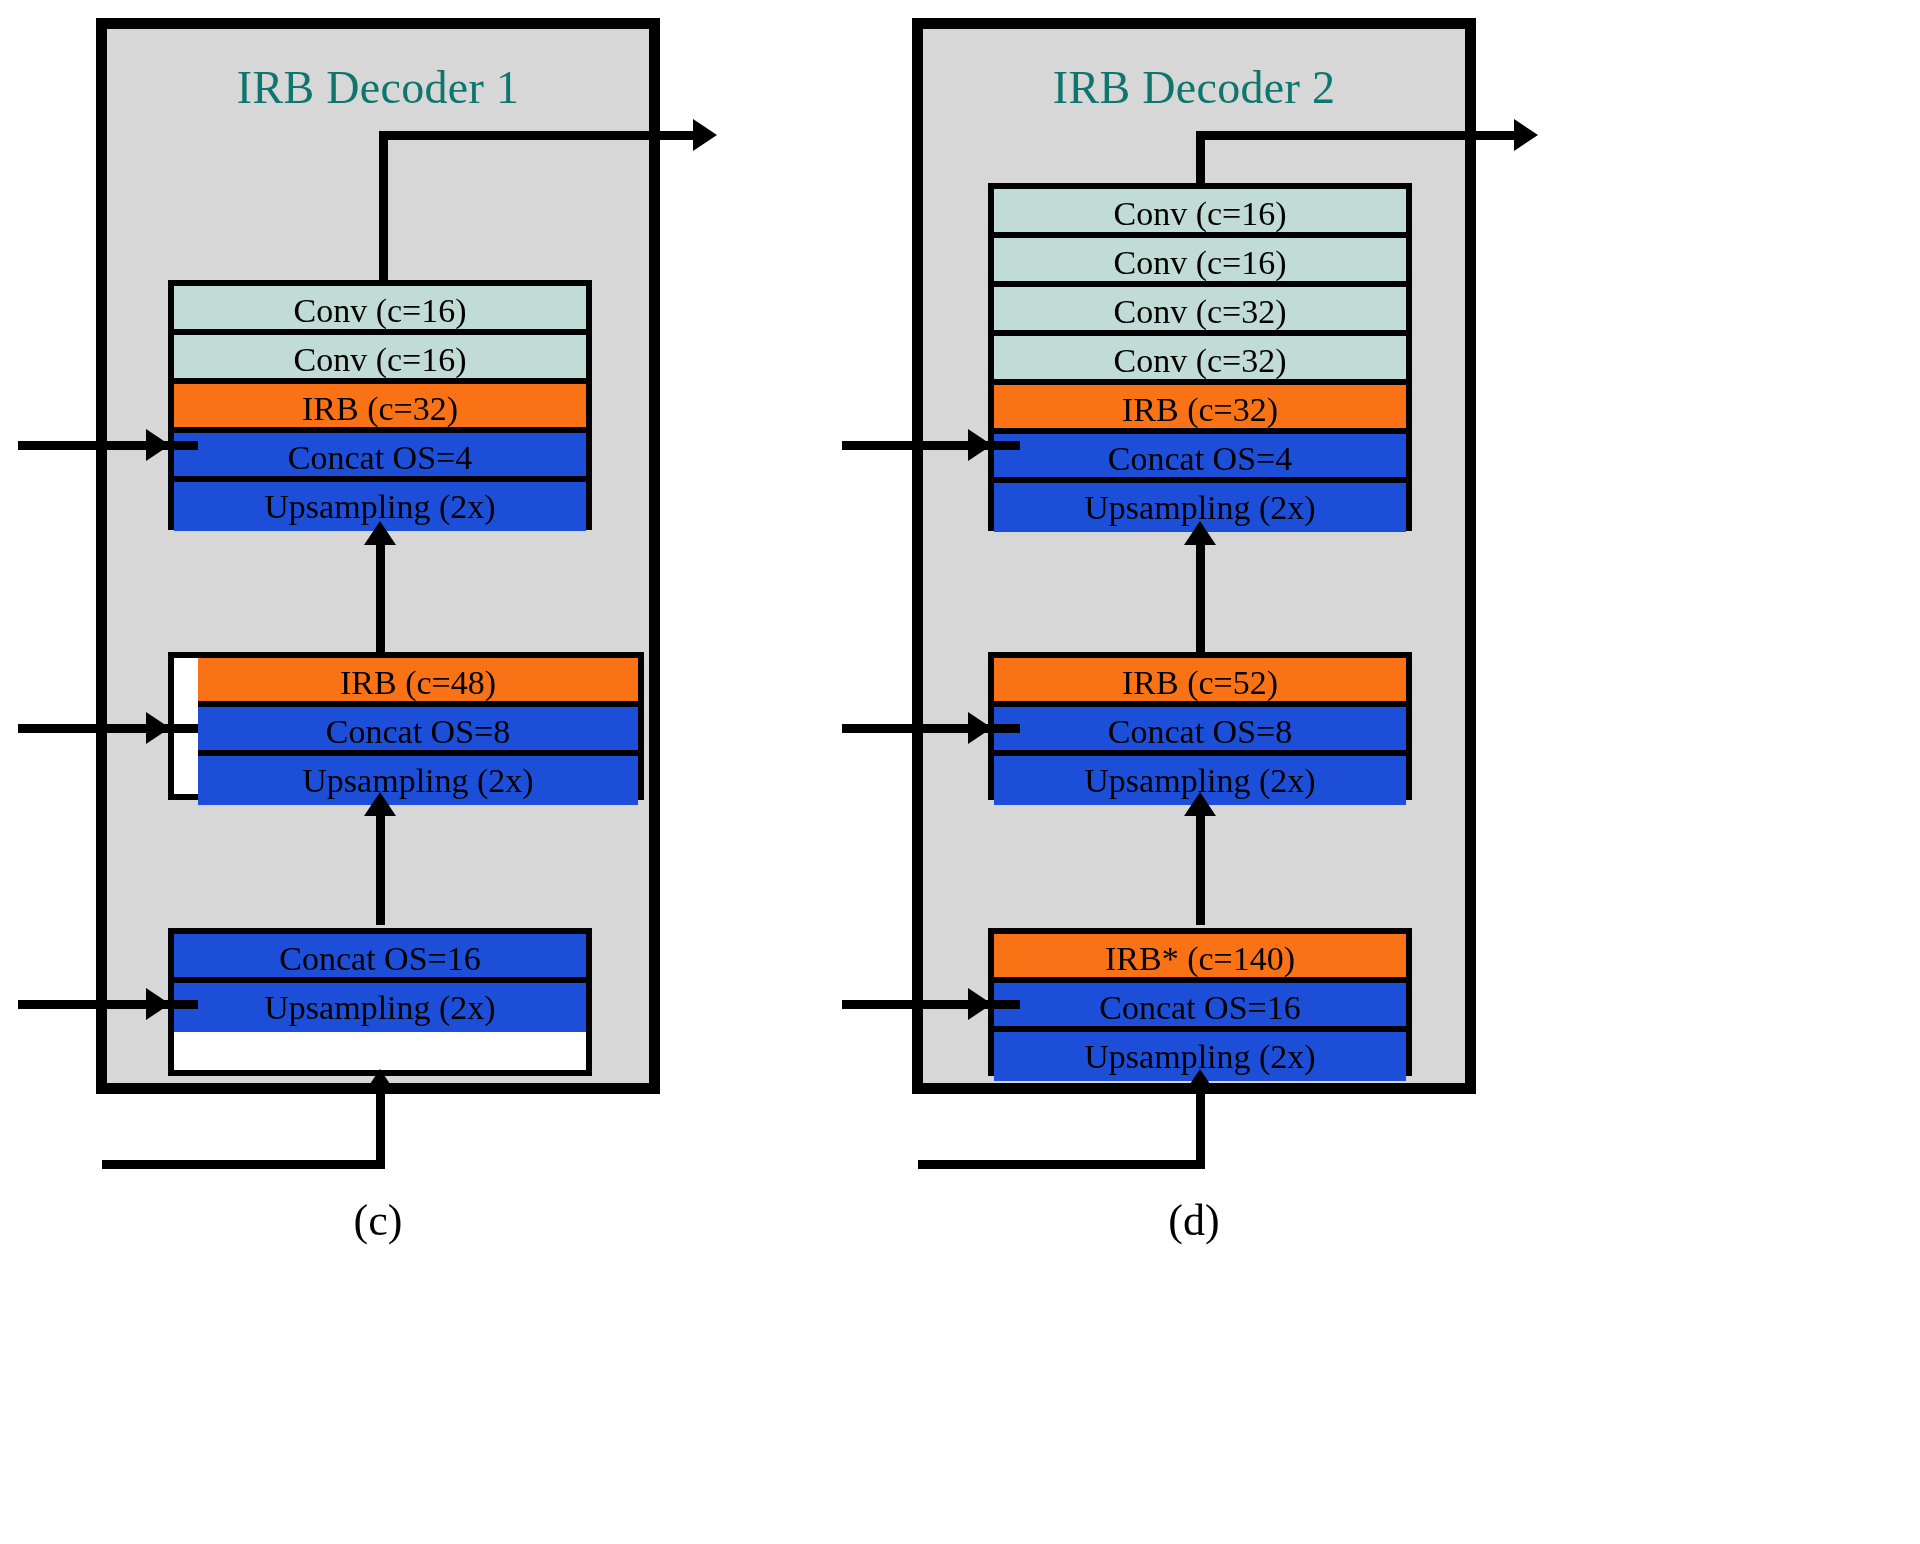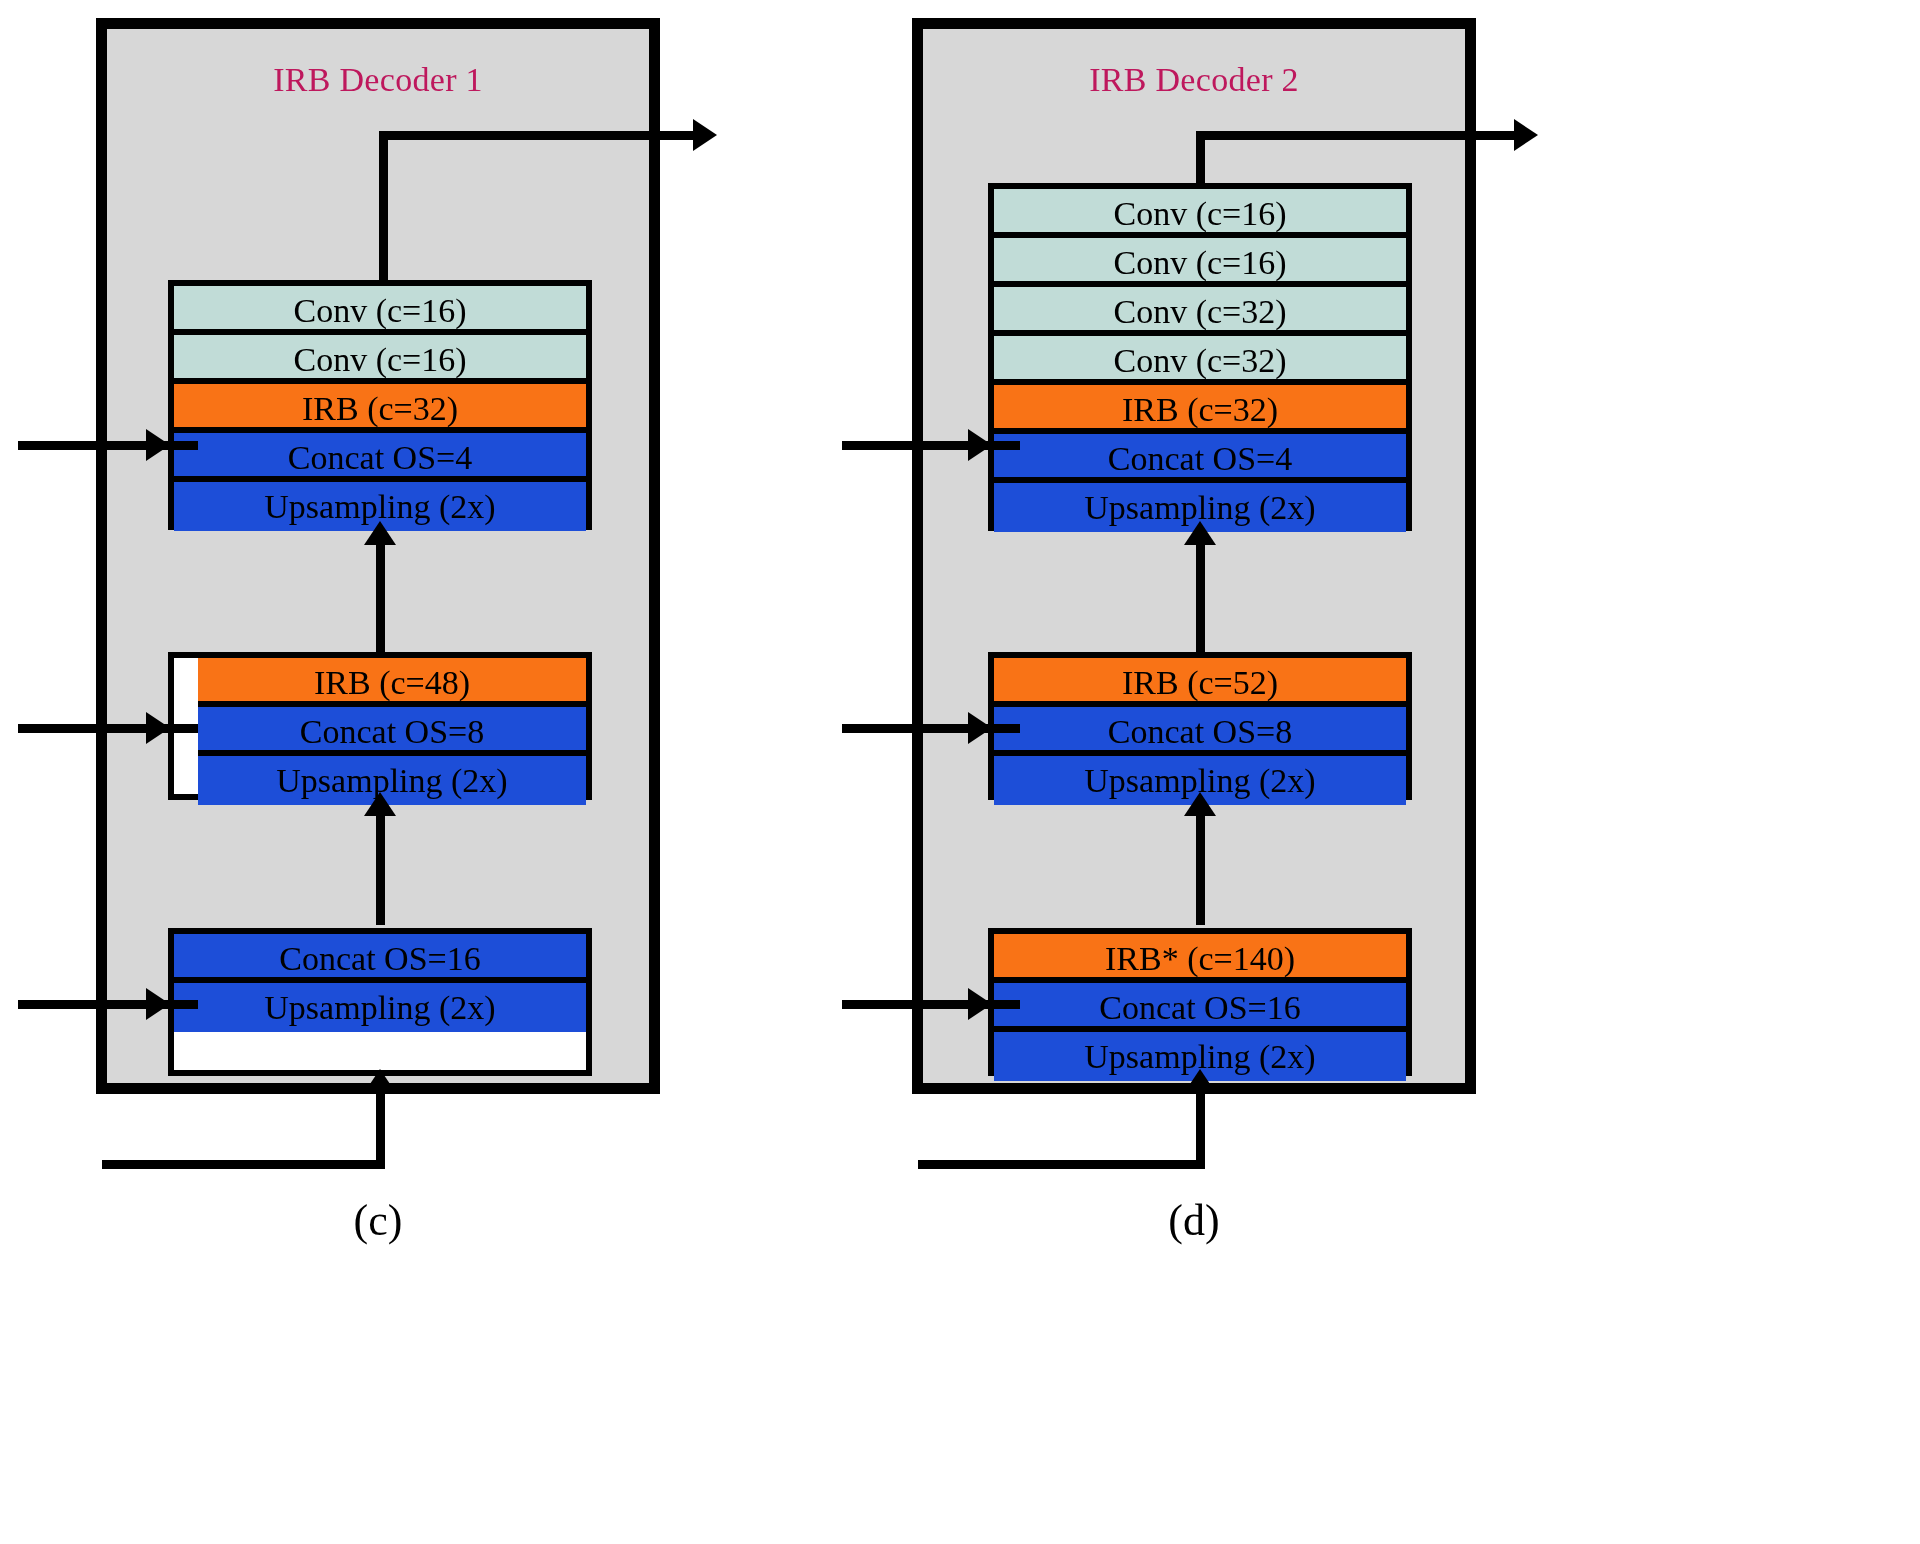--- a/index.html
+++ b/index.html
@@ -8,35 +8,35 @@
        -webkit-font-smoothing:antialiased;}
 
   .stage{position:absolute;left:0;top:0;width:1920px;height:1544px;}
 
   
   .panel{position:absolute;background:#d7d7d7;border:11px solid #000;box-sizing:border-box;}
   #panel-1{left:96px;top:18px;width:564px;height:1076px;}
   #panel-2{left:912px;top:18px;width:564px;height:1076px;}
 
   .panel-title{position:absolute;width:100%;text-align:center;top:32px;
-               font-size:34px;color:#be185d;letter-spacing:.3px;}
+               font-size:46px;color:#0f766e;letter-spacing:.3px;}
 
   
   .stack{position:absolute;border:6px solid #000;box-sizing:border-box;background:#fff;font-family:Liberation Serif, serif;}
   .row{height:49px;line-height:49px;text-align:center;font-size:34px;color:#000;
        border-bottom:6px solid #000;box-sizing:border-box;background:#fff;
        white-space:nowrap;overflow:hidden;}
   .row:last-child{border-bottom:none;}
   .row.conv{background:#c1dcd7;}
   .row.irb{background:#f97316;}
   .row.plain{background:#1d4ed8;}
 
   
   #stack-1a{left:168px;top:280px;width:424px;height:250px;}
-  #stack-1b{left:168px;top:652px;width:424px;height:148px;padding-left:24px;}
+  #stack-1b{left:168px;top:652px;width:476px;height:148px;padding-left:24px;}
   #stack-1c{left:168px;top:928px;width:424px;height:148px;}
   
   #stack-2a{left:988px;top:183px;width:424px;height:348px;}
   #stack-2b{left:988px;top:652px;width:424px;height:148px;}
   #stack-2c{left:988px;top:928px;width:424px;height:148px;}
 
   
   .hline{position:absolute;height:9px;background:#000;}
   .vline{position:absolute;width:9px;background:#000;}
   .arrow-r{position:absolute;width:0;height:0;

